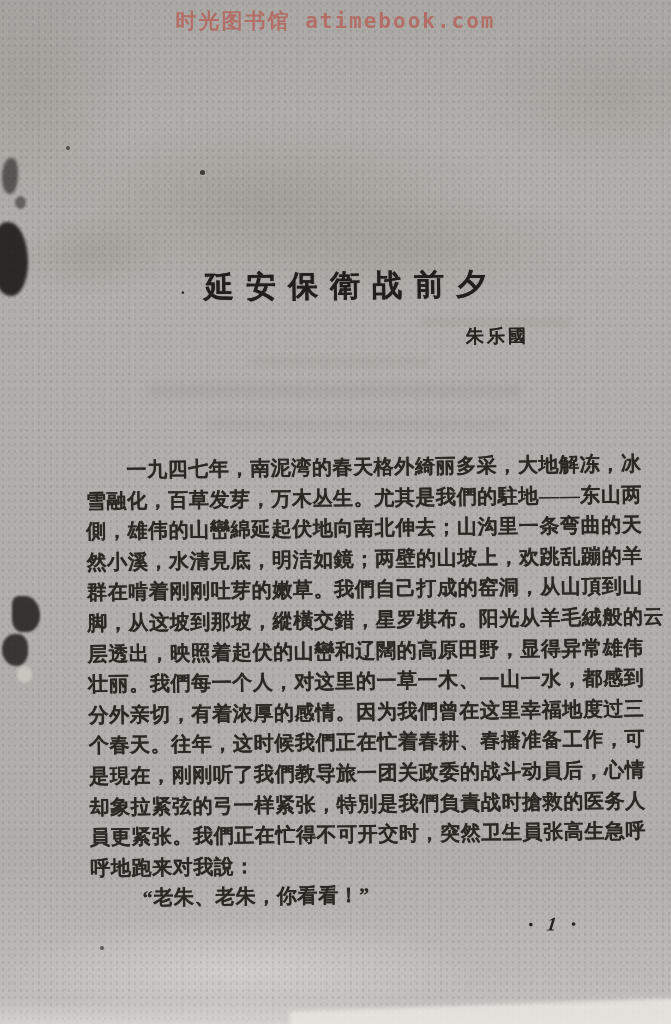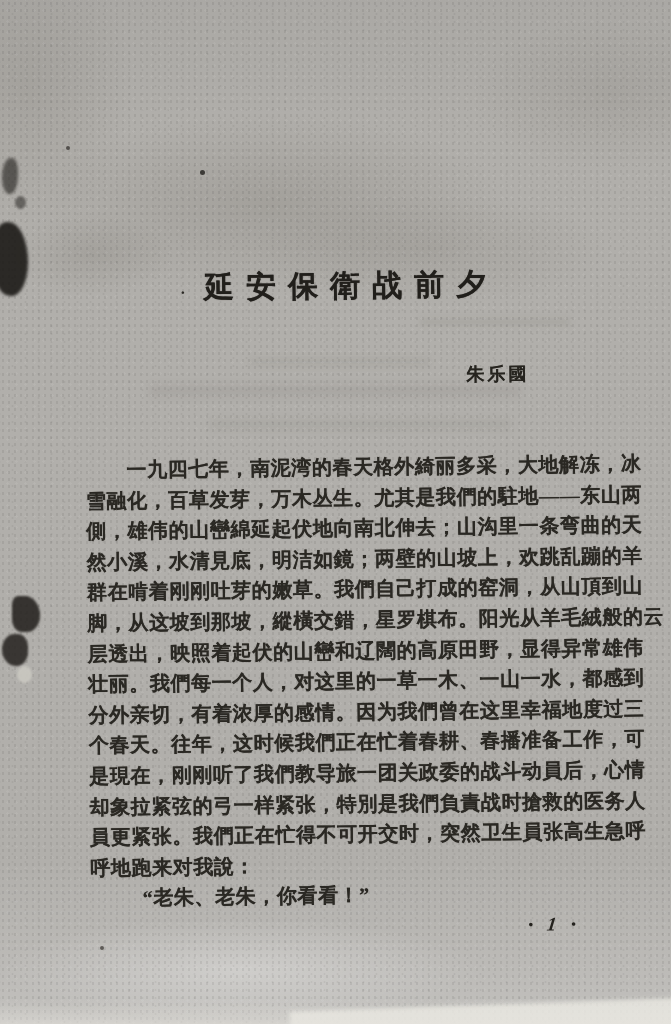--- a/index.html
+++ b/index.html
@@ -40,21 +40,21 @@
     position:absolute;left:183px;top:282px;
     font-size:16px;font-weight:700;color:#2a2824;
   }
   .page-title{
     position:absolute;left:207px;top:266px;
     font-size:30px;font-weight:700;letter-spacing:12px;
     color:#211f1b;white-space:nowrap;
     text-shadow:0 0 0.8px rgba(25,23,20,0.8);
   }
   .author{
-    position:absolute;left:468px;top:364px;
+    position:absolute;left:468px;top:326px;
     font-size:18px;font-weight:700;letter-spacing:3px;
     color:#26241f;text-shadow:0 0 0.6px rgba(30,28,24,0.7);
   }
   .body-text{
     position:absolute;left:86px;top:452px;width:505px;
     color:#2a2823;
   }
   .body-line{
     height:30.6px;line-height:30.6px;
     font-size:20px;font-weight:700;letter-spacing:0.6px;
@@ -110,20 +110,21 @@
   <div class="artifact dot-a"></div>
   <div class="artifact dot-b"></div>
   <div class="artifact dot-c"></div>
   <div class="artifact ghost1"></div>
   <div class="artifact ghost2"></div>
   <div class="artifact ghost3"></div>
   <div class="artifact ghost4"></div>
   <div class="artifact edge-light"></div>
   <div class="artifact bottom-strip"></div>
 
+  <div class="watermark">时光图书馆 atimebook.com</div>
 
   <div class="content">
 
     <span class="title-mark">·</span>
     <h1 class="page-title" style="margin:0;">延安保衛战前夕</h1>
 
     <div class="author">朱乐國</div>
 
     <div class="body-text">
       <div class="body-line indent-1">一九四七年，南泥湾的春天格外綺丽多采，大地解冻，冰</div>

